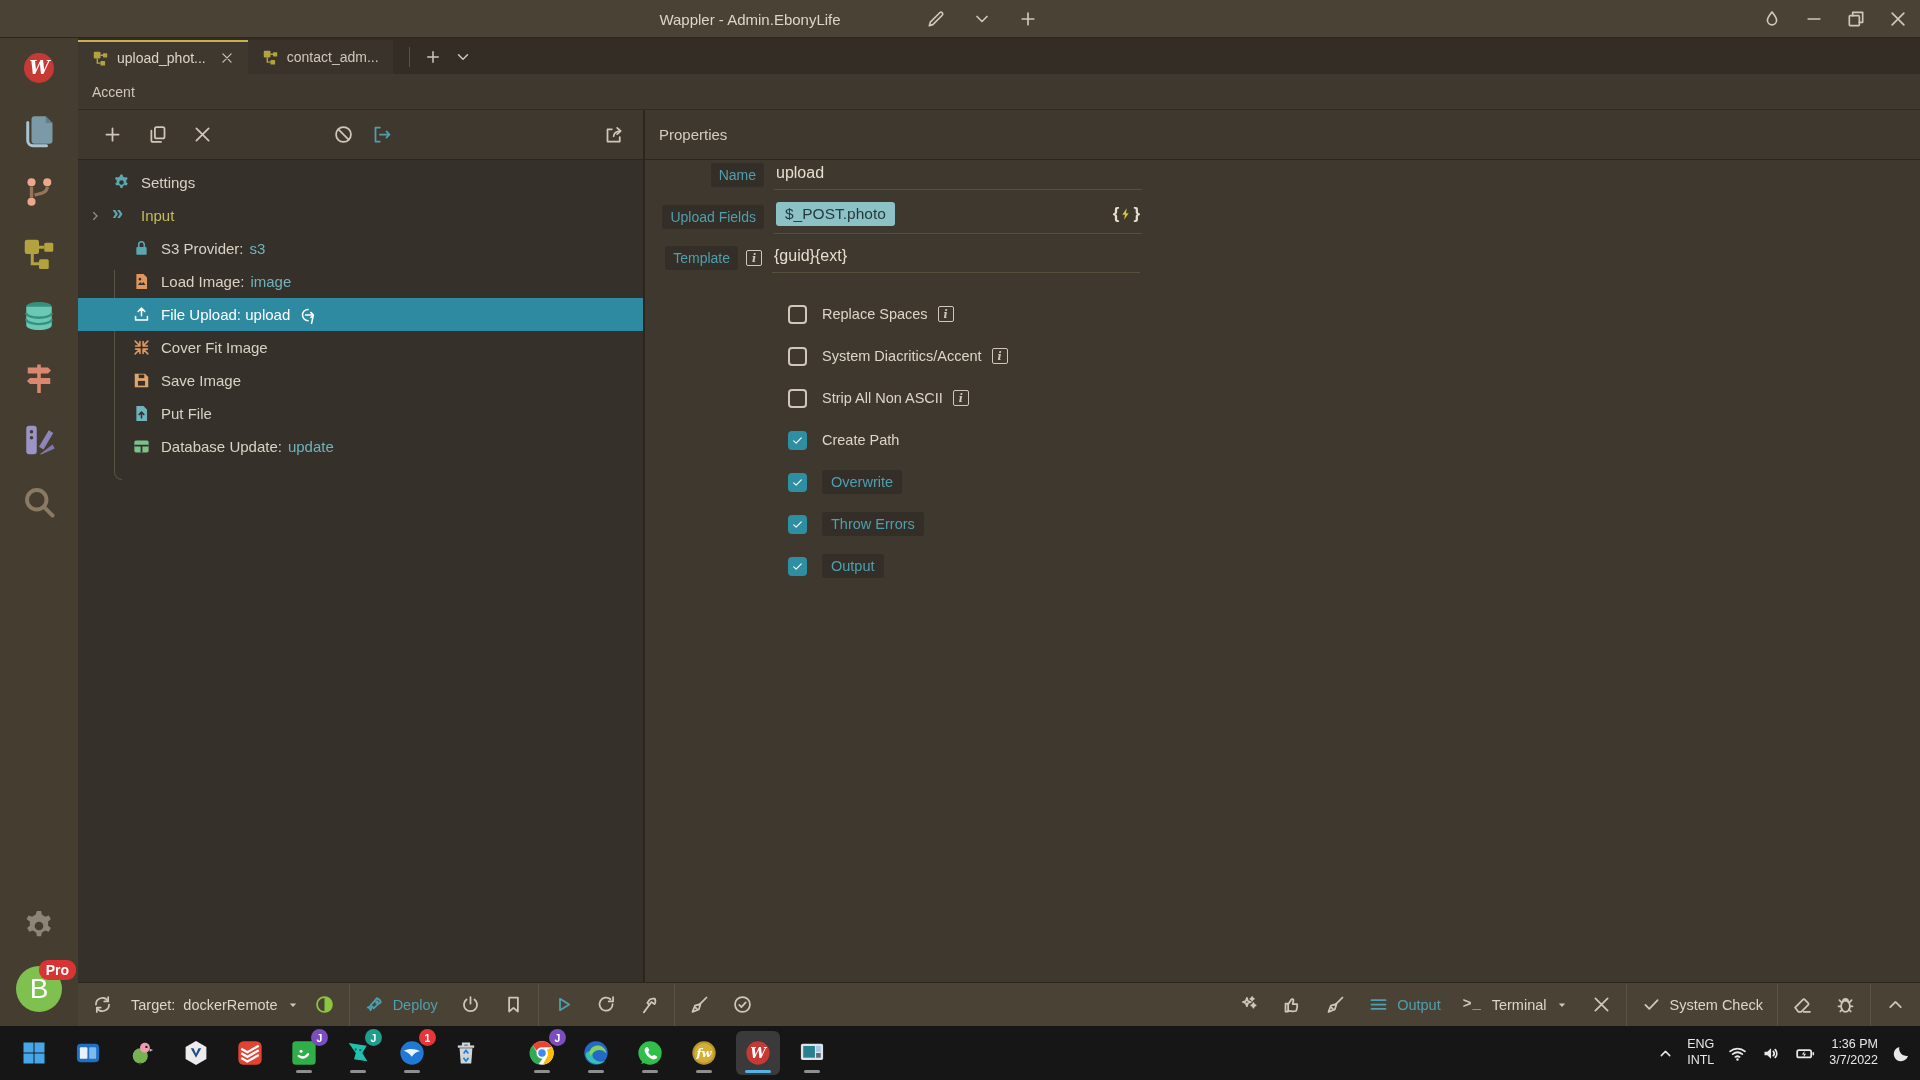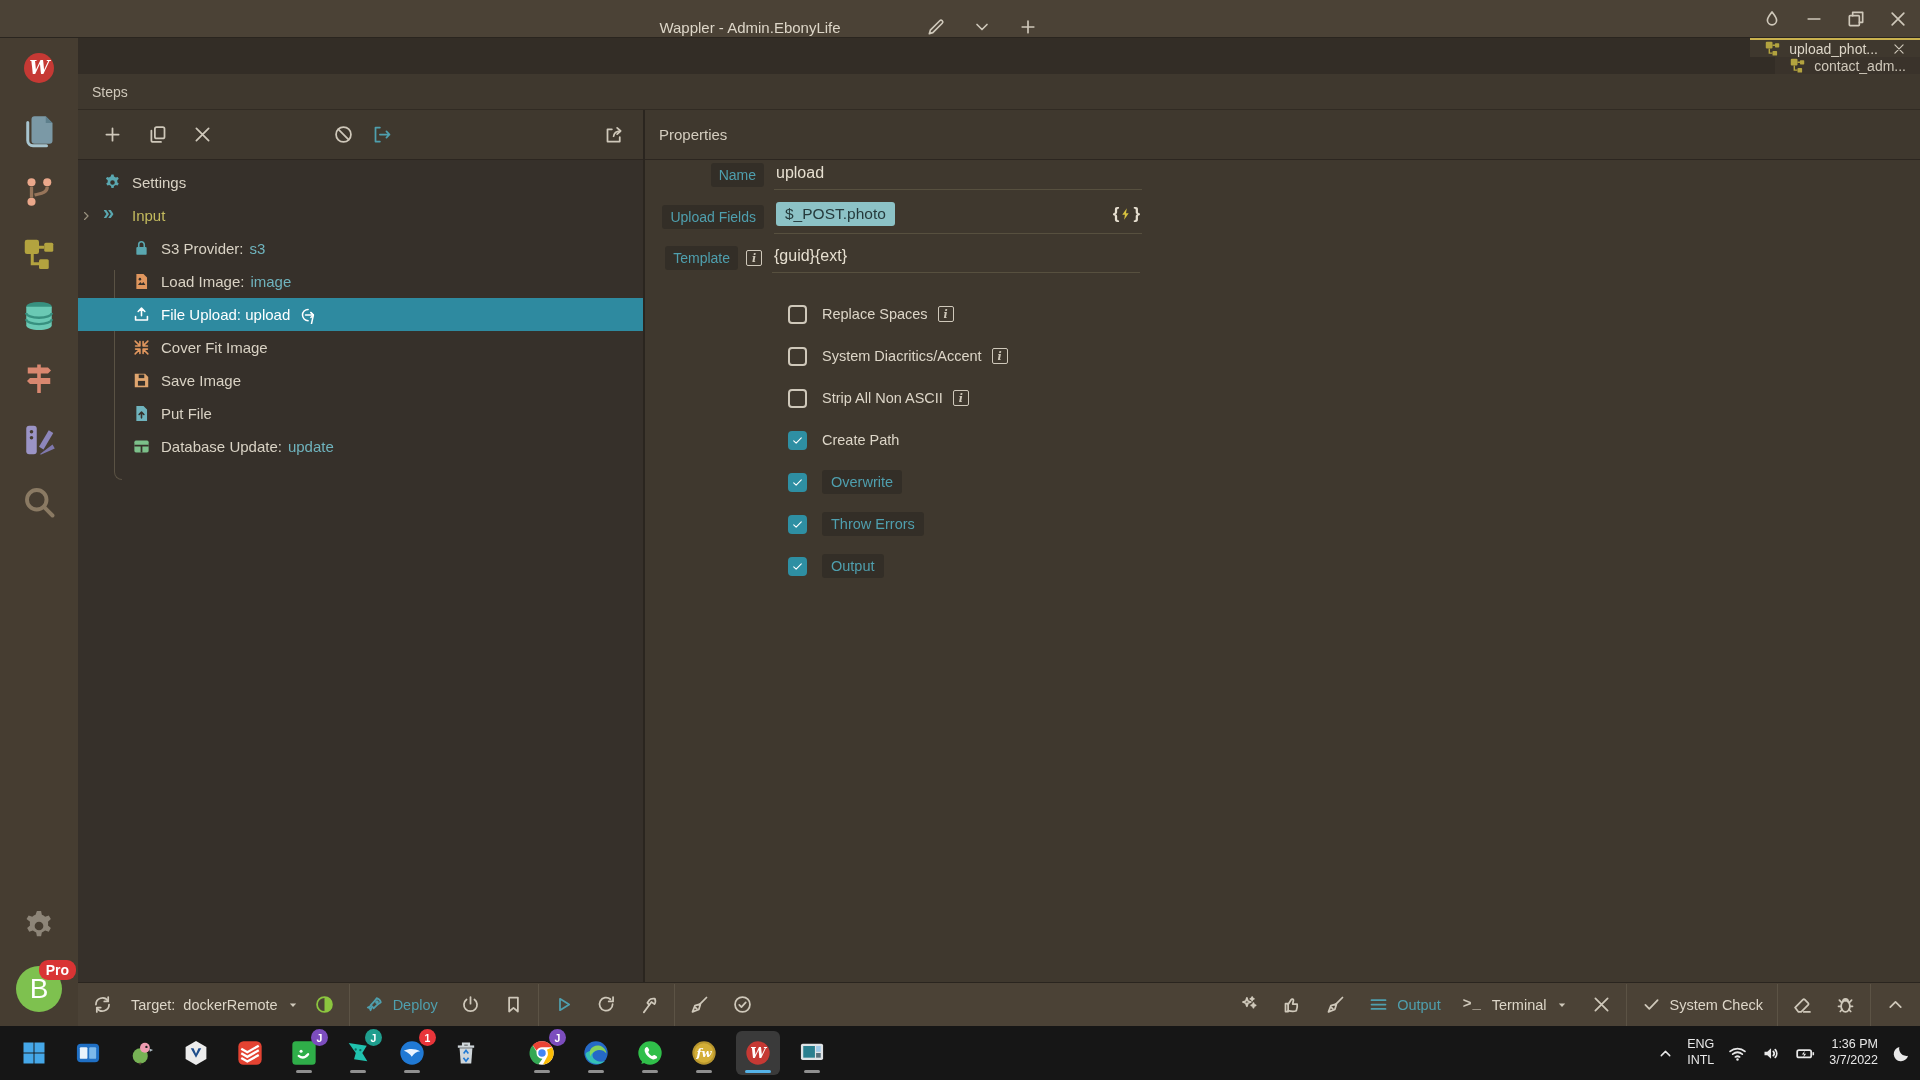--- a/index.html
+++ b/index.html
@@ -3,21 +3,21 @@
 <meta charset="utf-8">
 <style>
   * { margin:0; padding:0; box-sizing:border-box; }
   html,body { width:1920px; height:1080px; overflow:hidden; background:#1a1a1a;
     font-family:"Liberation Sans", sans-serif; }
   .app { position:relative; width:1920px; height:1080px; }
 
   
   .titlebar { position:absolute; top:0; left:0; width:1920px; height:38px;
     background:#4b4236; border-bottom:1px solid #2a251f; color:#d8d1c3; }
-  .tb-center { position:absolute; left:600px; top:8px; height:38px; display:flex; align-items:center; gap:26px; }
+  .tb-center { position:absolute; left:600px; top:0; height:38px; display:flex; align-items:center; gap:26px; }
   .tb-title { font-size:15px; color:#ddd6c8; width:300px; text-align:center; }
   .tb-icon { width:20px; height:20px; color:#cfc8ba; display:inline-flex; }
   .tb-icon svg { width:100%; height:100%; }
   .tb-right { position:absolute; right:12px; top:0; height:38px; display:flex; align-items:center; gap:22px; }
 
   
   .shell { position:absolute; top:38px; left:0; width:1920px; height:988px; display:flex; }
 
   
   .sidebar { width:78px; height:100%; background:#463d31; border-right:1px solid:#2a251f;
@@ -29,21 +29,21 @@
   .avatar-wrap { position:relative; margin-bottom:14px; }
   .avatar { width:46px; height:46px; border-radius:50%; background:#7ec14f; color:#fff;
     font-size:28px; display:flex; align-items:center; justify-content:center; }
   .avatar-badge { position:absolute; top:-6px; right:-14px; background:#d93434; color:#fff;
     font-size:14px; font-weight:bold; padding:2px 7px; border-radius:9px; }
 
   
   .workspace { flex:1; display:flex; flex-direction:column; height:100%; }
 
   
-  .tabbar { height:36px; background:#332d26; display:flex; align-items:flex-end;flex-direction:column; }
+  .tabbar { height:36px; background:#332d26; display:flex; align-items:flex-end; }
   .tab { height:34px; display:flex; align-items:center; gap:8px; padding:0 14px; cursor:pointer;
     font-size:14px; color:#cfc8ba; background:#3a332b; }
   .tab.active { background:#3f382e; border-top:2px solid #c9b14e; color:#ddd6c8; }
   .tab-icon { width:17px; height:17px; color:#b3a33f; display:inline-flex; }
   .tab-icon svg { width:100%; height:100%; }
   .tab-close { width:14px; height:14px; color:#cfc8ba; display:inline-flex; margin-left:6px; }
   .tab-close svg { width:100%; height:100%; }
   .tabstrip-divider { width:1px; height:20px; background:#5c5345; margin:0 14px 7px 16px; }
   .tabstrip-btn { width:18px; height:18px; color:#cfc8ba; margin:0 12px 8px 0; display:inline-flex; cursor:pointer; }
   .tabstrip-btn svg { width:100%; height:100%; }
@@ -61,21 +61,21 @@
   .pt-icon svg { width:100%; height:100%; }
   .pt-icon.teal { color:#4f9fae; }
   .gap24 { margin-left:24px; } .gap120 { margin-left:120px; } .gap18 { margin-left:18px; }
   .ml-auto { margin-left:auto; }
 
   
   .tree { flex:1; position:relative; padding-top:6px; overflow:hidden; }
   .tree-guide { position:absolute; left:36px; top:110px; width:8px; height:210px;
     border-left:1.5px solid #5a5244; border-bottom:1.5px solid #5a5244; border-bottom-left-radius:9px; }
   .tree-row { position:relative; height:33px; display:flex; align-items:center; font-size:15px;
-    color:#d9d2c4; cursor:pointer; padding-left:1px; }
+    color:#d9d2c4; cursor:pointer; padding-left:10px; }
   .tree-row.child { padding-left:30px; }
   .tree-row.selected { background:#2e8aa0; color:#ffffff; }
   .exp { width:24px; height:18px; display:inline-flex; align-items:center; color:#9a927f; flex:0 0 24px; }
   .exp svg { width:14px; height:14px; }
   .tree-ic { width:19px; height:19px; display:inline-flex; margin-right:10px; flex:0 0 19px; }
   .tree-ic svg { width:100%; height:100%; }
   .tree-ic .txticon { font-size:20px; font-weight:bold; line-height:14px; }
   .tree-val { margin-left:6px; color:#6fb3bd; }
   .trail-ic { width:18px; height:18px; display:inline-flex; margin-left:8px; color:#fff; }
   .trail-ic svg { width:100%; height:100%; }
@@ -313,21 +313,21 @@
             </svg>
           </span>
         <span class="tabstrip-btn">
             <svg viewBox="0 0 24 24" xmlns="http://www.w3.org/2000/svg">
               <path fill="none" stroke="currentColor" stroke-width="2" stroke-linecap="round" stroke-linejoin="round" d="M6 9l6 6 6-6"></path>
             </svg>
           </span>
       </div>
 
       <div class="breadcrumb">
-        <span>Steps</span>
+        <span>Accent</span>
       </div>
 
       <div class="content">
         <div class="left-panel">
           <div class="panel-toolbar">
             <span class="pt-icon">
                 <svg viewBox="0 0 24 24" xmlns="http://www.w3.org/2000/svg">
                   <path fill="none" stroke="currentColor" stroke-width="2" stroke-linecap="round" stroke-linejoin="round" d="M12 5v14M5 12h14"></path>
                 </svg>
               </span>

